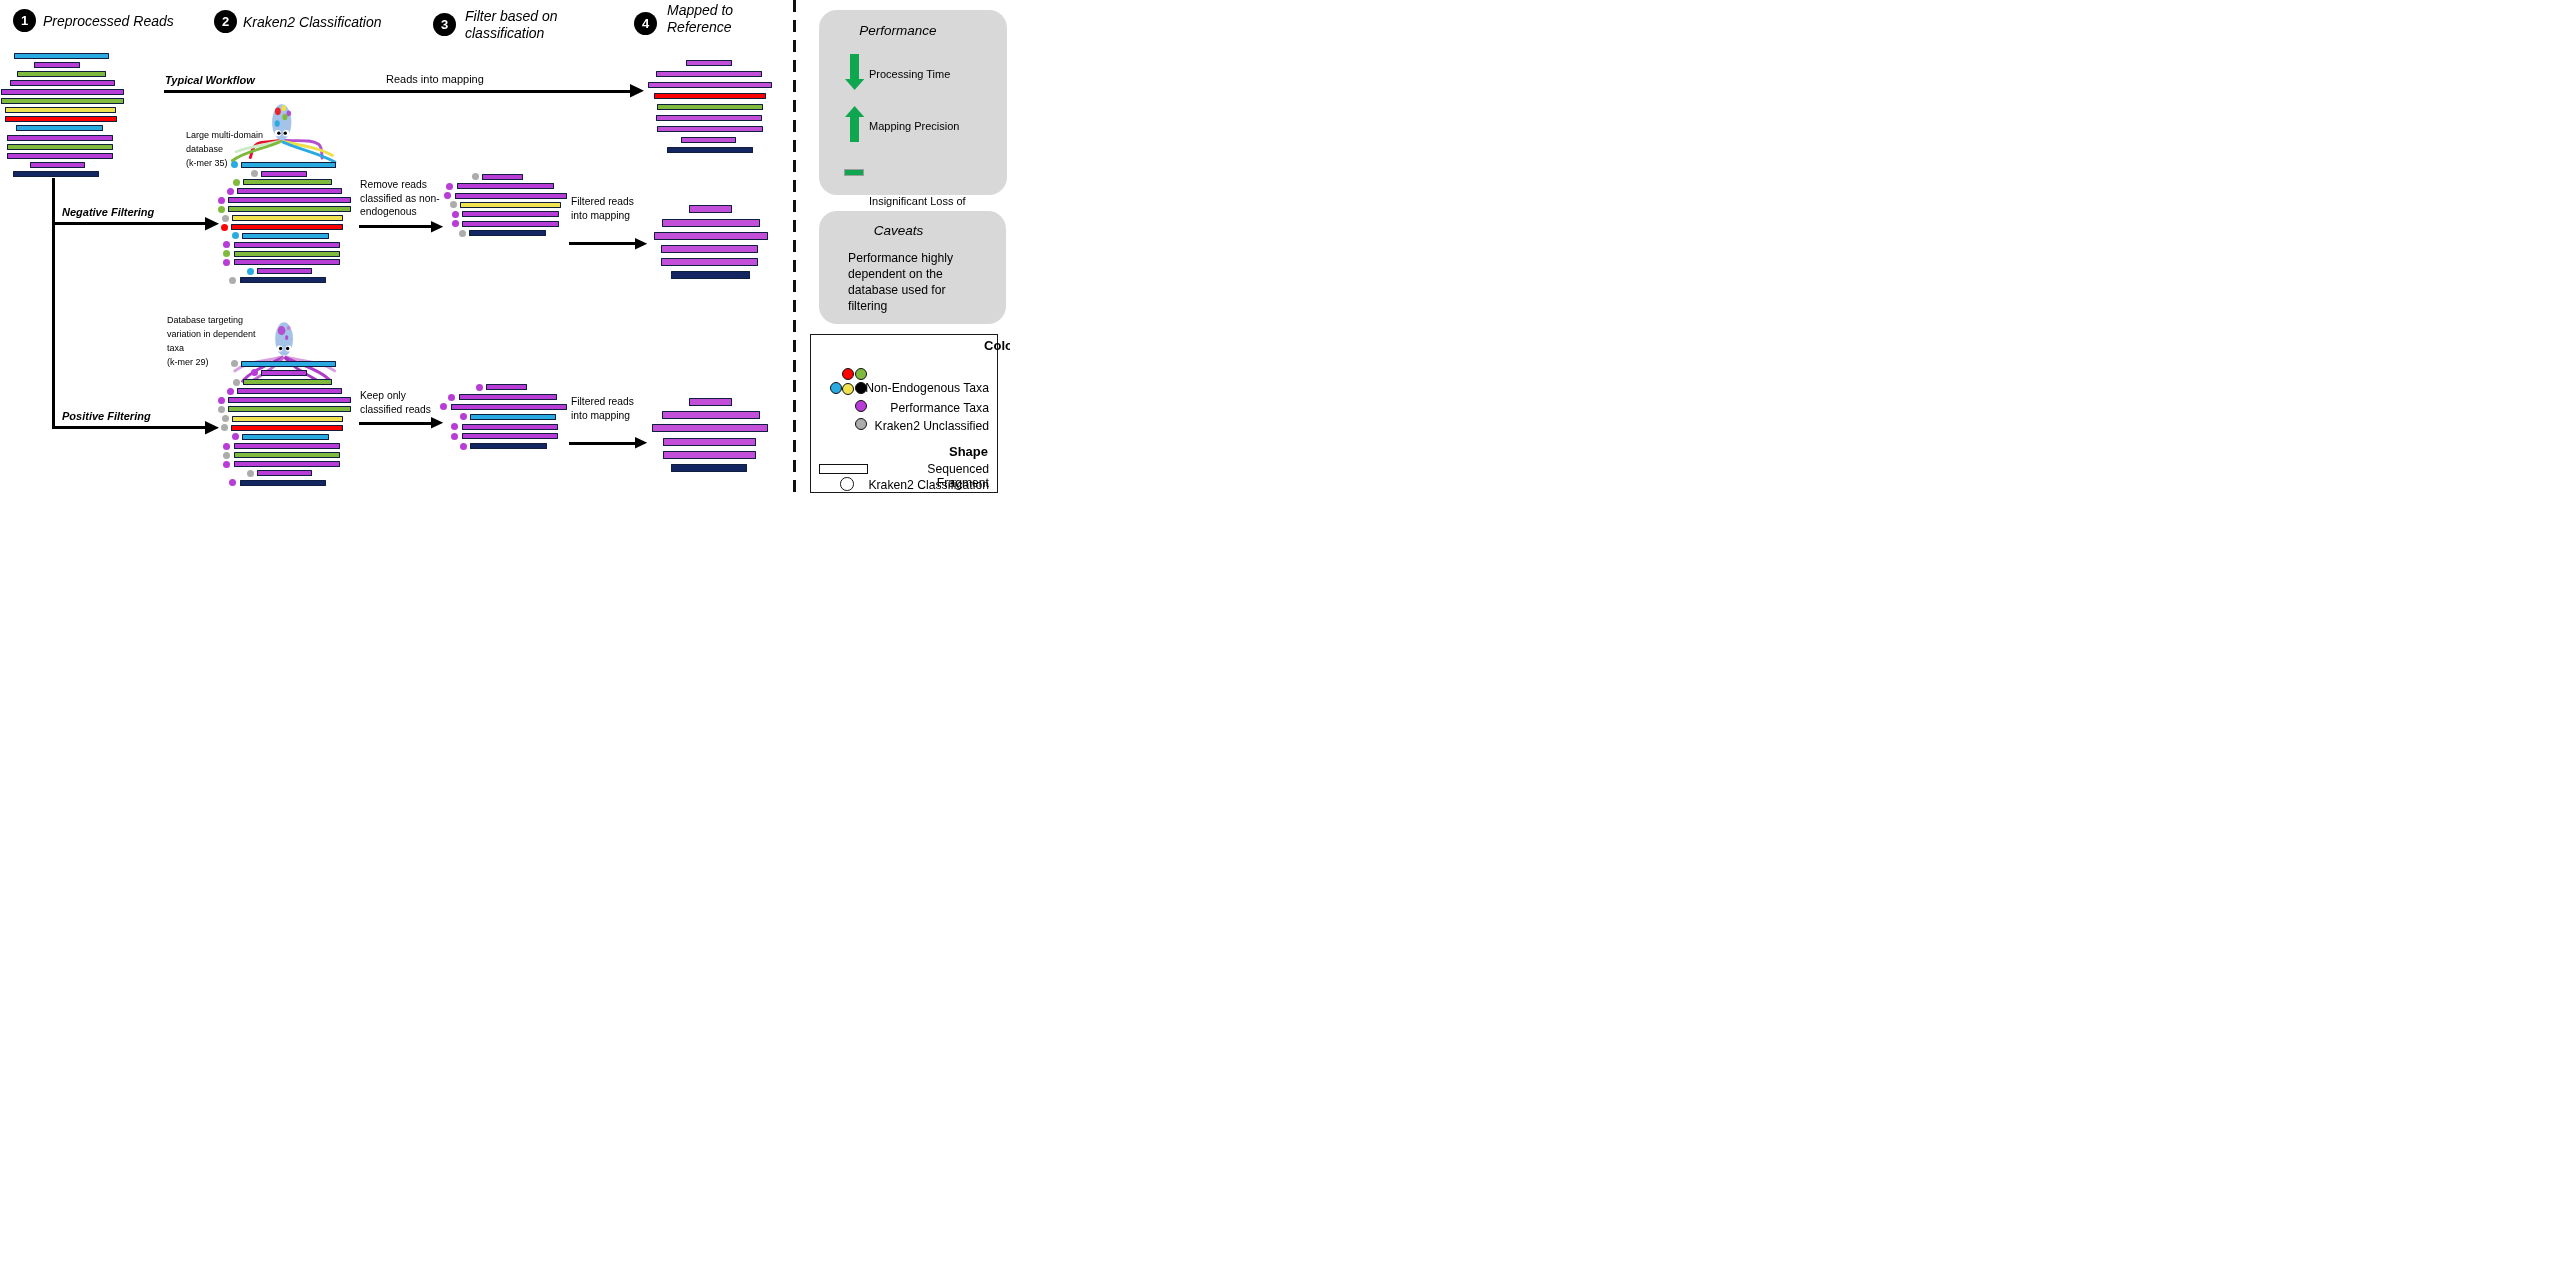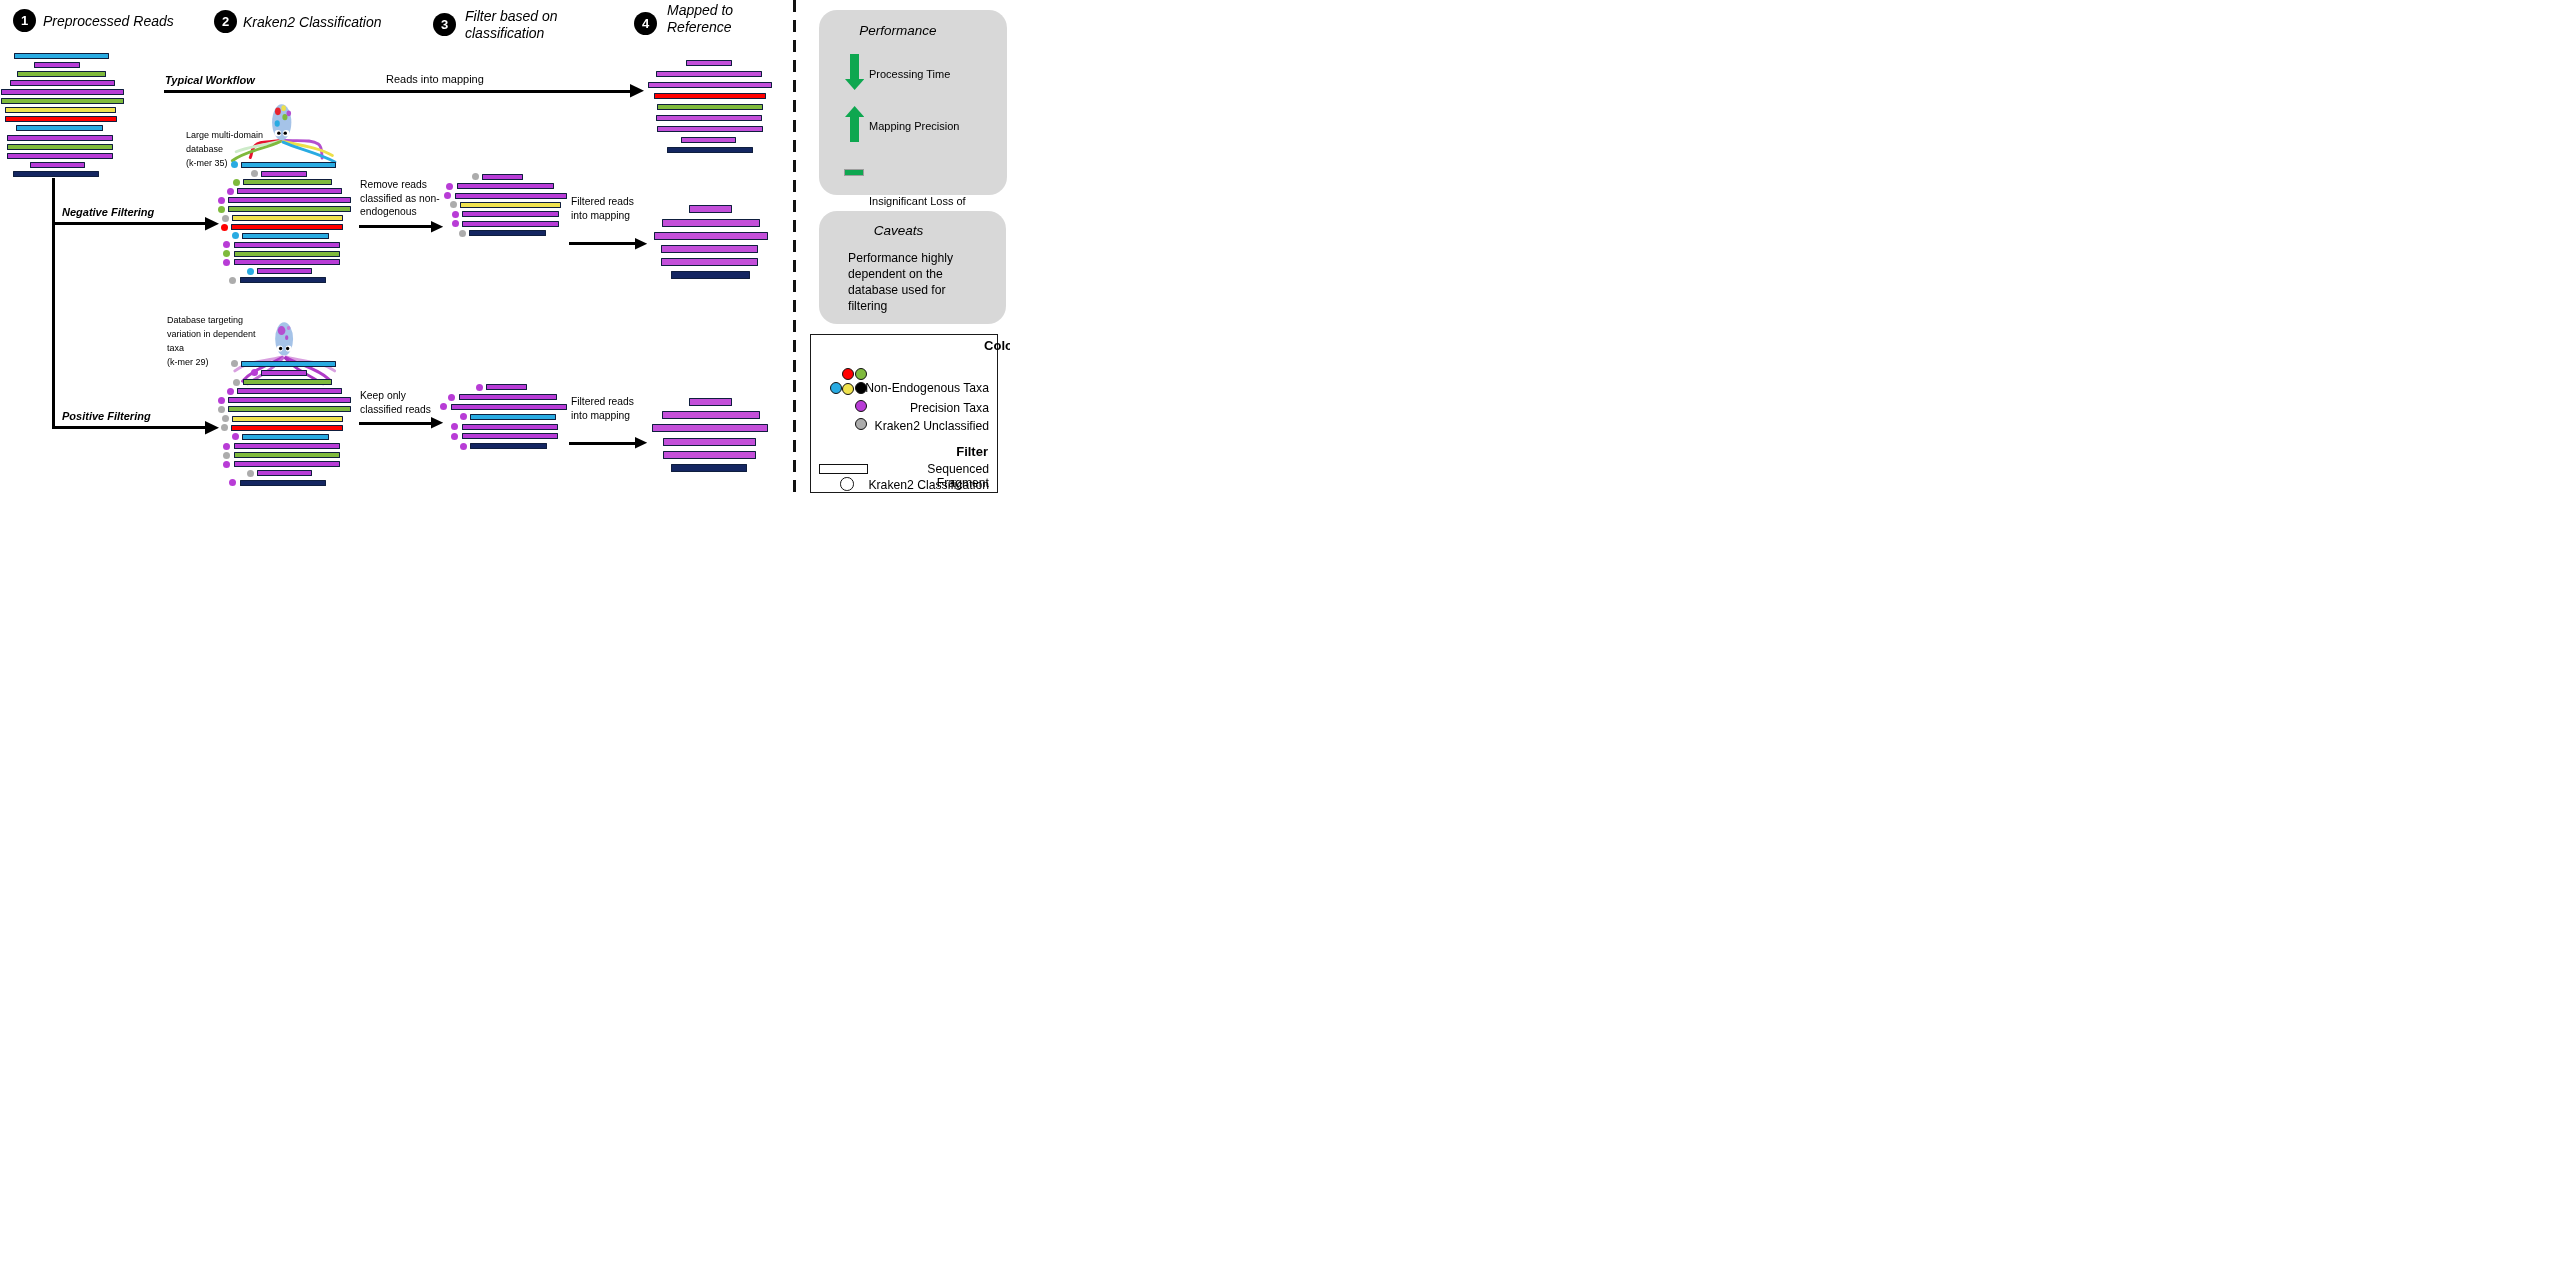--- a/index.html
+++ b/index.html
@@ -294,26 +294,26 @@
   <div class="legend-h" style="left:851px;top:338px;width:175px;">Colour</div>
 
   <div class="lcirc" style="left: 842px; top: 368px; width: 12.2px; height: 12.2px; background: rgb(255, 0, 0);"></div>
   <div class="lcirc" style="left: 855px; top: 368px; width: 12.2px; height: 12.2px; background: rgb(127, 186, 61);"></div>
   <div class="lcirc" style="left: 830px; top: 382px; width: 12.2px; height: 12.2px; background: rgb(41, 171, 226);"></div>
   <div class="lcirc" style="left: 842px; top: 383px; width: 12.2px; height: 12.2px; background: rgb(239, 226, 78);"></div>
   <div class="lcirc" style="left: 855px; top: 382px; width: 12.2px; height: 12.2px; background: rgb(0, 0, 0);"></div>
   <div class="legend-item" style="left:860px;top:381px;width:129px;">Non-Endogenous Taxa</div>
 
   <div class="lcirc" style="left: 855px; top: 400px; width: 12.2px; height: 12.2px; background: rgb(184, 60, 214);"></div>
-  <div class="legend-item" style="left:873px;top:401px;width:116px;">Precision Taxa</div>
+  <div class="legend-item" style="left:873px;top:401px;width:116px;">Performance Taxa</div>
 
   <div class="lcirc" style="left: 855px; top: 418px; width: 12.2px; height: 12.2px; background: rgb(172, 172, 172);"></div>
   <div class="legend-item" style="left:873px;top:419px;width:116px;">Kraken2 Unclassified</div>
 
-  <div class="legend-h" style="left:813px;top:444px;width:175px;">Filter</div>
+  <div class="legend-h" style="left:813px;top:444px;width:175px;">Shape</div>
 
   <div style="position:absolute;left:819px;top:464px;width:49px;height:9.7px;background:#fff;border:1.9px solid #111;box-sizing:border-box;"></div>
   <div class="legend-item" style="left:876px;top:462px;width:113px;">Sequenced Fragment</div>
 
   <div style="position:absolute;left:840px;top:477px;width:13.5px;height:13.5px;border-radius:50%;background:#fff;border:1.6px solid #111;box-sizing:border-box;"></div>
   <div class="legend-item" style="left:857px;top:478px;width:132px;">Kraken2 Classification</div>
 
 </div>
 
 

